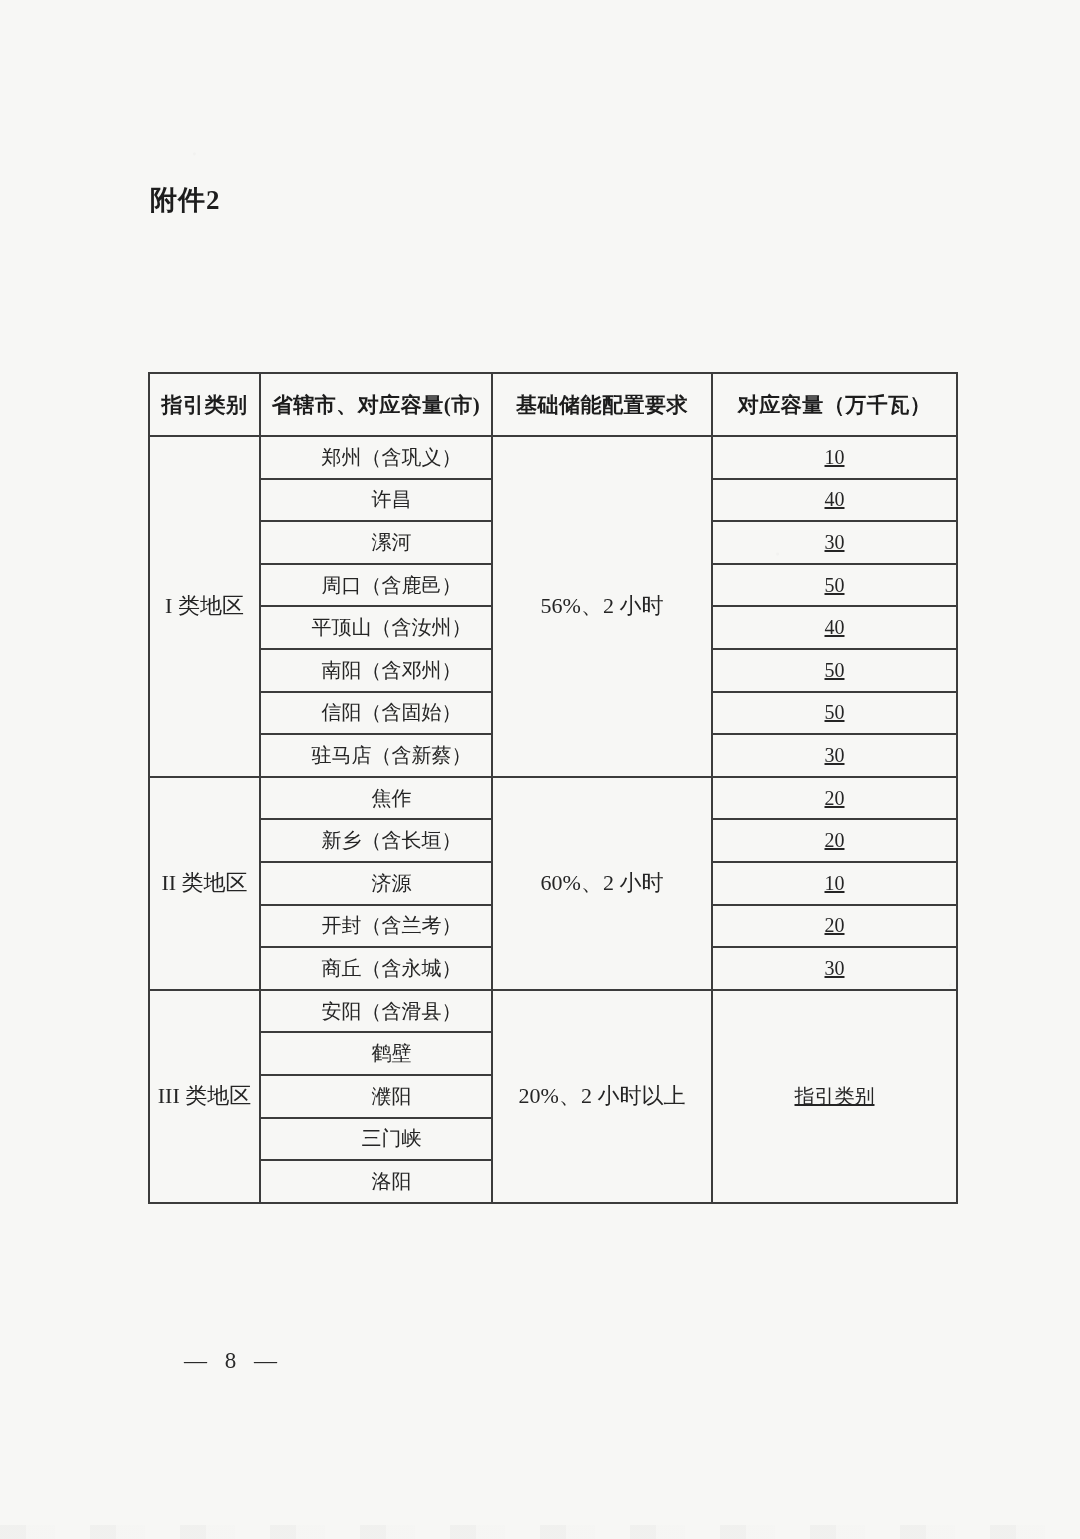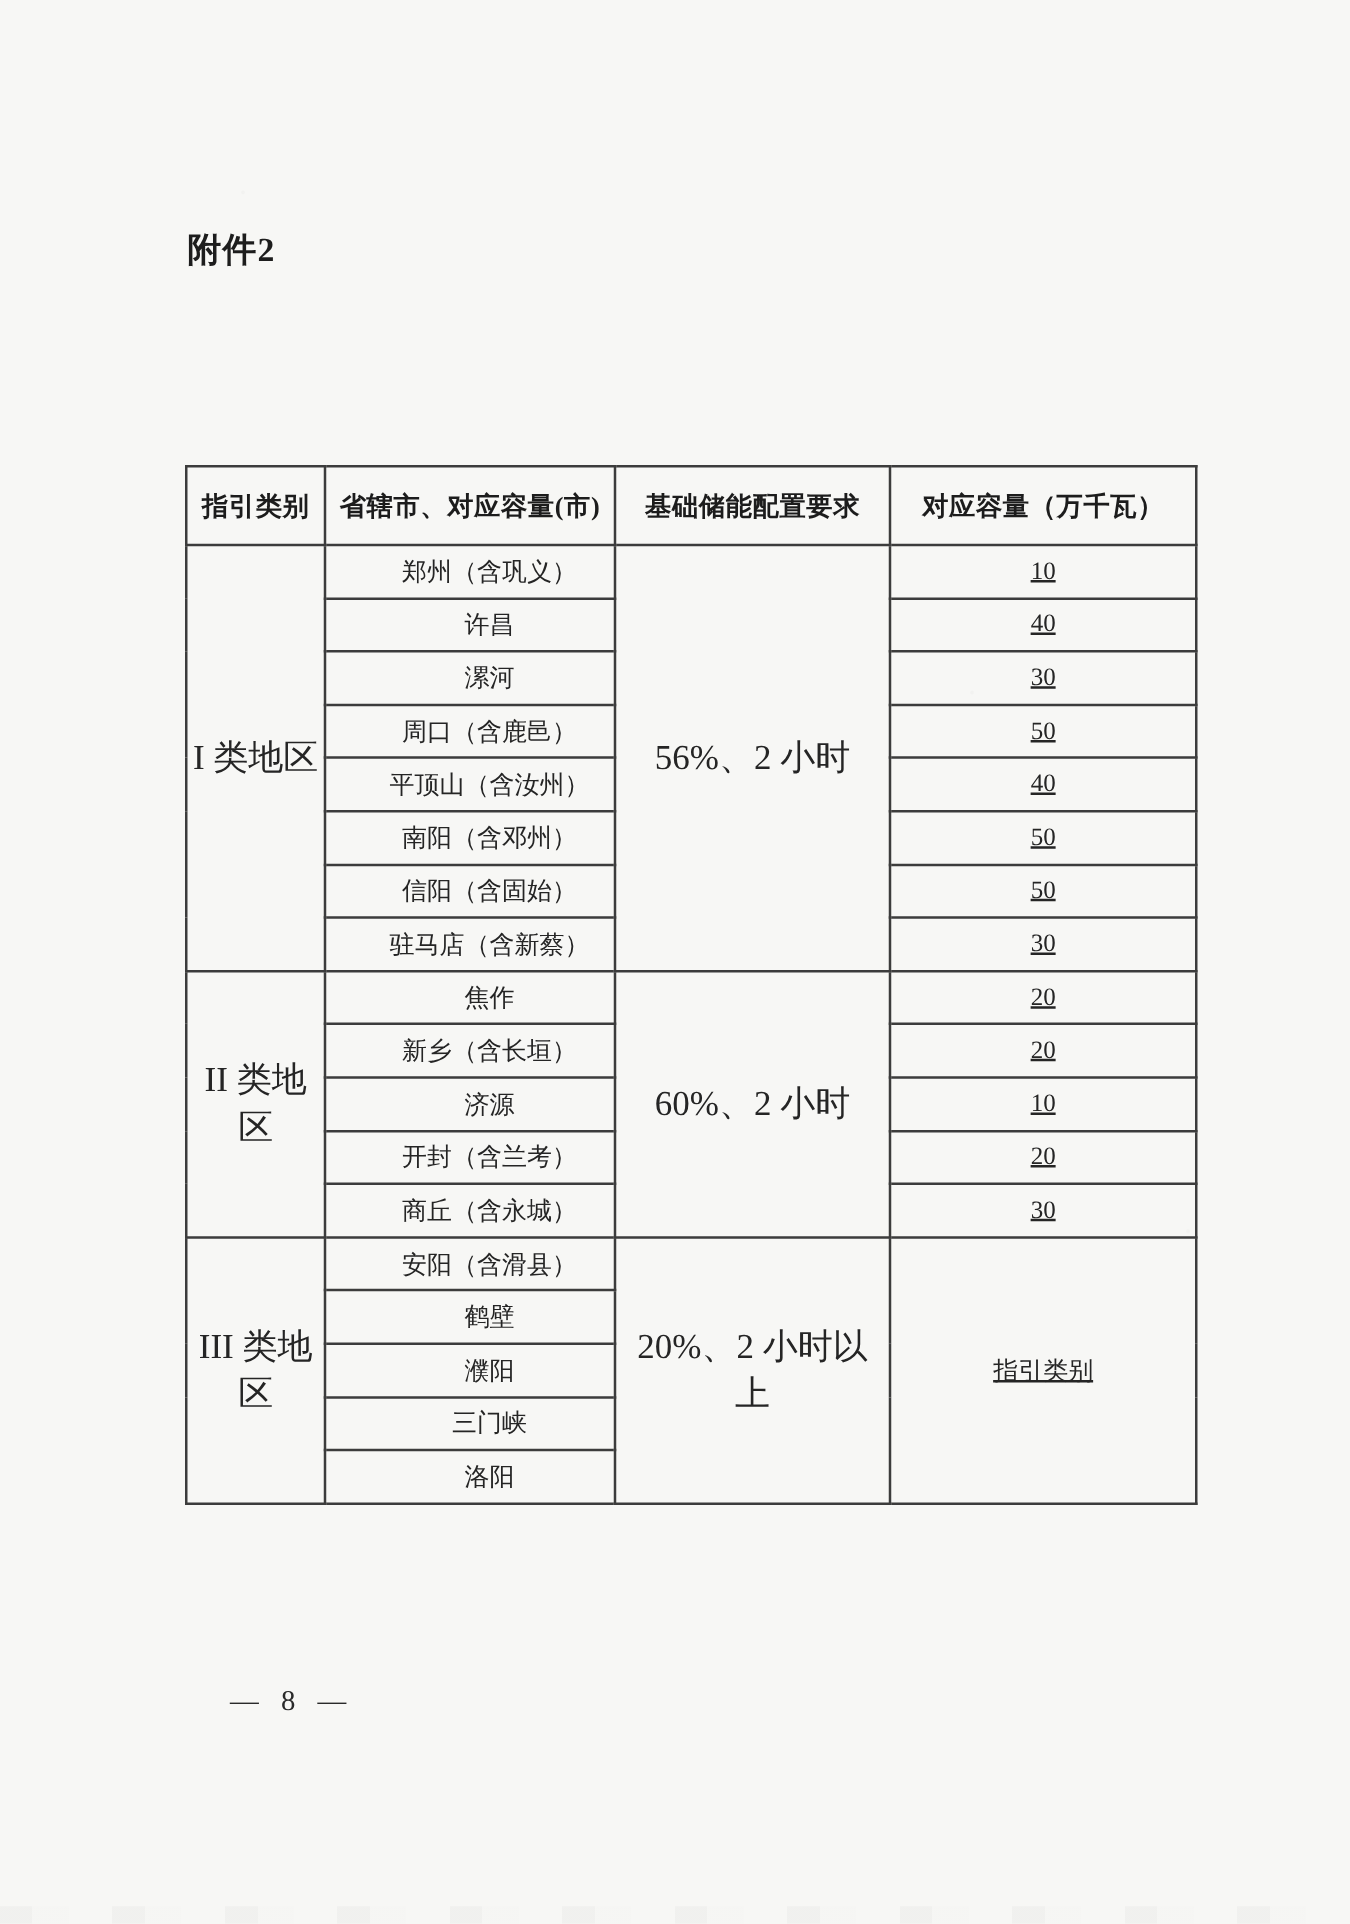--- a/index.html
+++ b/index.html
@@ -74,21 +74,21 @@
   }
   .main-table tbody tr {
     height: 42.6px;
   }
   .main-table td.city-cell {
     font-size: 20px;
     padding-left: 35px;
   }
   .main-table td.category-cell,
   .main-table td.req-cell {
-    font-size: 28px;
+    font-size: 22px;
     margin-top: 40px;
   }
   .main-table td.num-cell {
     font-size: 20px;
     font-family: "Liberation Serif", "DejaVu Serif", serif;
     text-decoration: underline;
   }
   .page-number {
     position: absolute;
     left: 184px;

